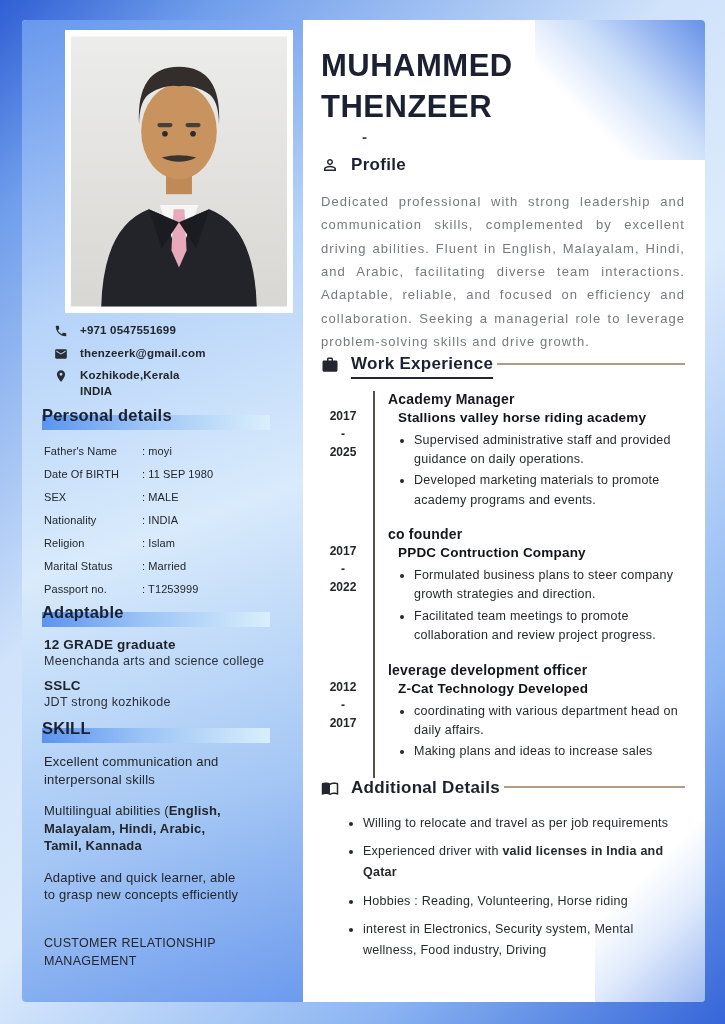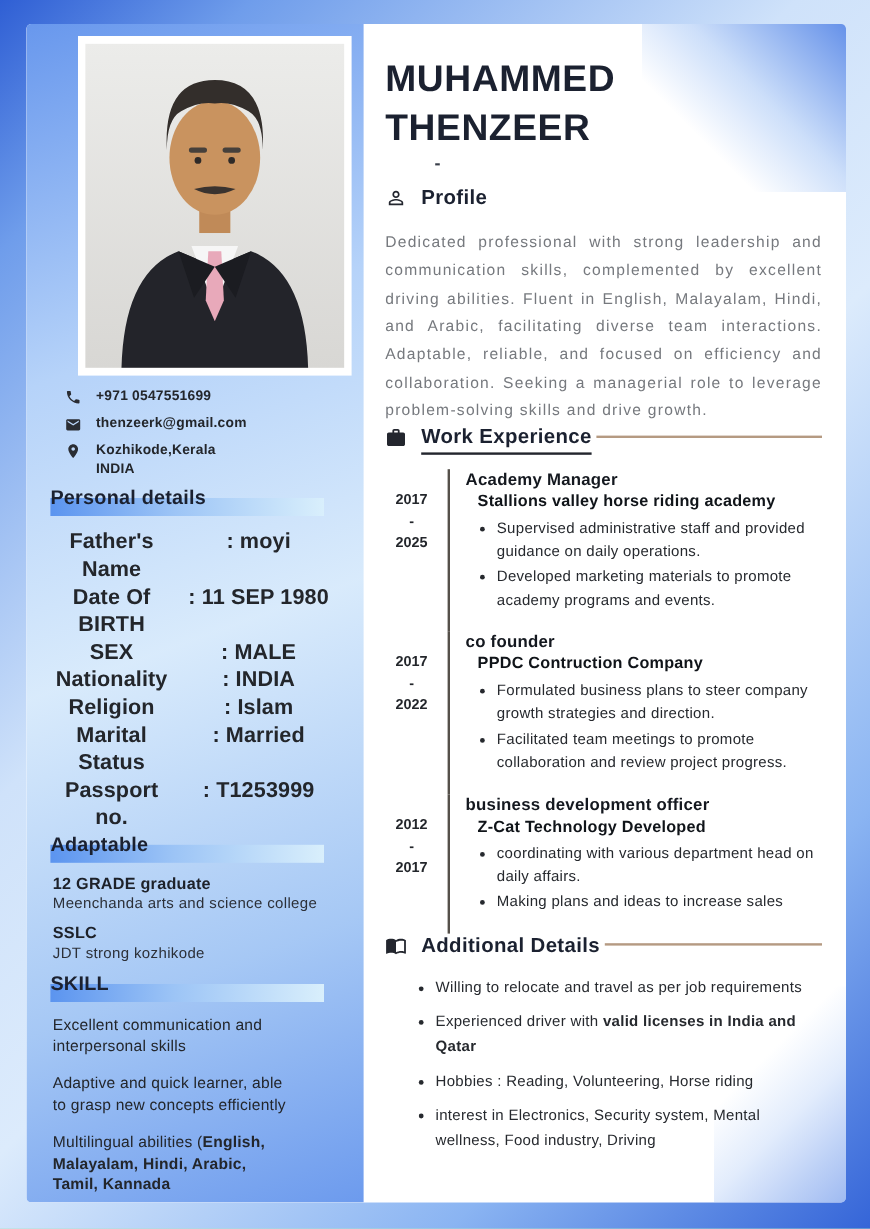--- a/index.html
+++ b/index.html
@@ -28,21 +28,21 @@
   .contact { margin:10px 0 0 14px; }
   .contact-row { display:flex; align-items:flex-start; margin-bottom:7px; color:#23262b; }
   .contact-row svg { width:14px; height:14px; flex:none; margin:1px 12px 0 0; color:#2a2d33; }
   .contact-text { font-size:11.5px; font-weight:700; line-height:1.35; letter-spacing:0.2px; }
 
   .side-heading { position:relative; width:228px; margin:2px 0 10px 2px; height:24px; }
   .side-heading .bar { position:absolute; left:0; bottom:0; width:100%; height:15px; z-index:0;
     background: linear-gradient(90deg, var(--accent_blue,#5b94ef) 0%, #9cc4f6 45%, #d9effc 100%); }
   .side-heading .txt { position:relative; z-index:1; font-size:16.5px; font-weight:800; color:var(--heading_dark,#1b2130); letter-spacing:0.2px; }
 
-  .prow { display:flex; font-size:18px; font-weight:700; color:#23262b; line-height:23px; letter-spacing:0.1px; margin-left:4px;text-align:center; }
+  .prow { display:flex; font-size:11px; font-weight:400; color:#23262b; line-height:23px; letter-spacing:0.1px; margin-left:4px; }
   .plabel { width:98px; flex:none; }
   .pvalue { flex:1; }
 
   .edu-item { margin:2px 0 10px 4px; }
   .edu-degree { font-size:13.5px; font-weight:800; color:#1d2129; letter-spacing:0.2px; }
   .edu-school { font-size:12.5px; color:#2c3038; margin-top:2px; letter-spacing:0.3px; }
 
   .skill-item { margin:0 0 14px 4px; width:200px; font-size:13px; color:#23262b; line-height:1.35; letter-spacing:0.2px; }
   .skill-item b { font-weight:800; }
   .side-footer { margin:30px 0 0 4px; width:200px; font-size:12.5px; color:#23262b; line-height:1.45; letter-spacing:0.3px; }
@@ -181,22 +181,22 @@
         <div class="edu-degree">SSLC</div>
         <div class="edu-school">JDT strong kozhikode</div>
       </div>
 
       <div class="side-heading">
         <div class="bar"></div>
         <span class="txt">SKILL</span>
       </div>
 
       <div class="skill-item">Excellent communication and interpersonal skills</div>
+      <div class="skill-item"><span>Multilingual abilities (</span><b>English, Malayalam, Hindi, Arabic, Tamil, Kannada</b></div>
       <div class="skill-item">Adaptive and quick learner, able to grasp new concepts efficiently</div>
-      <div class="skill-item"><span>Multilingual abilities (</span><b>English, Malayalam, Hindi, Arabic, Tamil, Kannada</b></div>
 
       <div class="side-footer">CUSTOMER RELATIONSHIP MANAGEMENT</div>
     </aside>
 
     <main class="main">
       <h1 class="name">
         <span>MUHAMMED</span><br>
         <span>THENZEER</span>
       </h1>
       <div class="name-dash">-</div>
@@ -251,21 +251,21 @@
           </div>
         </div>
 
         <div class="tl-entry">
           <div class="tl-years">
             <span>2012</span><br>
             <span>-</span><br>
             <span>2017</span>
           </div>
           <div class="tl-content">
-            <div class="tl-role">business development officer</div>
+            <div class="tl-role">leverage development officer</div>
             <div class="tl-company">Z-Cat Technology Developed</div>
             <ul class="tl-bullets">
               <li>coordinating with various department head on daily affairs.</li>
               <li>Making plans and ideas to increase sales</li>
             </ul>
           </div>
         </div>
 
       </div>
 

